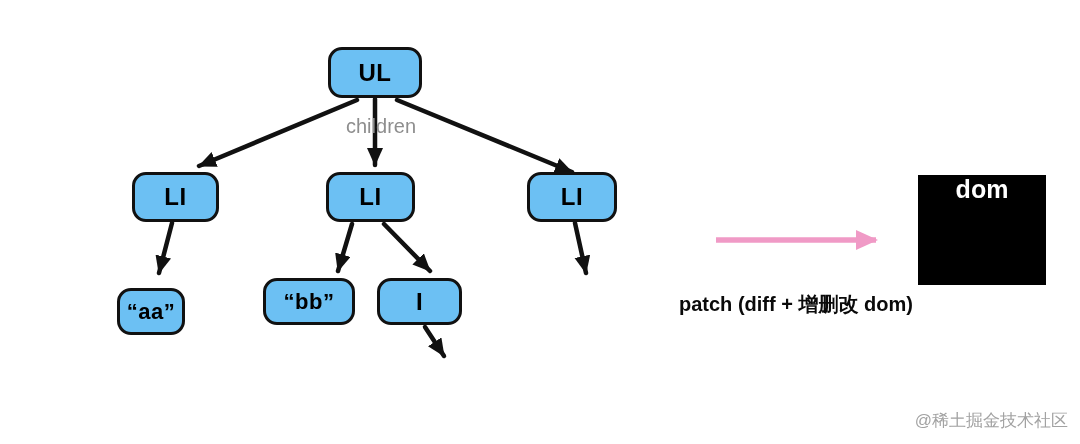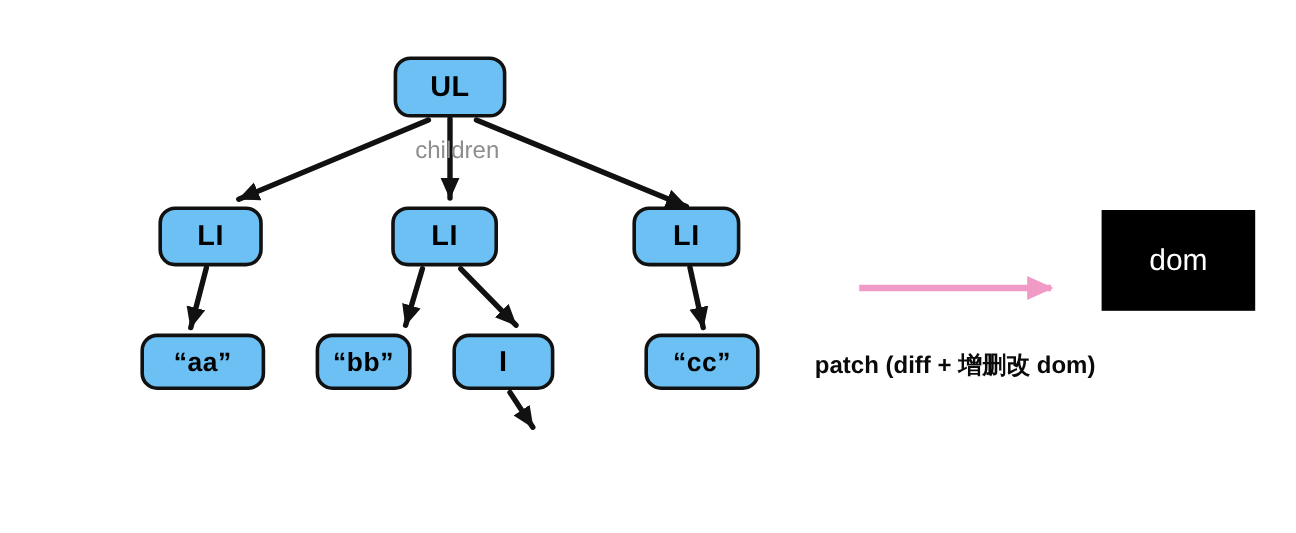--- a/index.html
+++ b/index.html
@@ -25,47 +25,47 @@
     display:flex;align-items:center;justify-content:center;
     font-weight:bold;font-size:24px;color:#000000;
     letter-spacing:0.5px;
   }
   .node.small{font-size:22px;}
 
   #node-ul {left:328px;top:47px; width:94px;height:51px;}
   #node-li1{left:132px;top:172px;width:87px;height:50px;}
   #node-li2{left:326px;top:172px;width:89px;height:50px;}
   #node-li3{left:527px;top:172px;width:90px;height:50px;}
-  #node-aa {left:117px;top:278px;width:104px;height:47px;}
-  #node-bb {left:263px;top:278px;width:80px;height:47px;}
+  #node-aa {left:117px;top:288px;width:68px;height:47px;}
+  #node-bb {left:263px;top:278px;width:92px;height:47px;}
   #node-i  {left:377px;top:278px;width:85px;height:47px;}
   #node-cc {left:537px;top:278px;width:96px;height:47px;}
   #node-xxx{left:400px;top:362px;width:96px;height:48px;}
 
   #children-label{
     position:absolute;left:346px;top:115px;
     font-size:20px;color:var(--edge-label-text, #8e8e8e);
     font-weight:normal;
   }
   #render-label{
     position:absolute;left:697px;top:184px;
     font-size:20px;font-weight:bold;color:#0a0a0a;
     white-space:nowrap;
   }
   #patch-label{
     position:absolute;left:679px;top:291px;
     font-size:20px;font-weight:bold;color:#0a0a0a;
     white-space:nowrap;
   }
   #dom-box{
-    position:absolute;left:918px;top:175px;width:128px;height:84px;
+    position:absolute;left:918px;top:175px;width:128px;height:110px;
     background:var(--dom-box-bg, #000000);
     color:var(--dom-box-text, #ffffff);
-    display:flex;align-items:center;justify-content:center;
-    font-size:25px;font-weight:normal;
+    display:flex;justify-content:center;
+    font-size:25px;font-weight:bold;
   }
   #watermark{
     position:absolute;right:12px;top:409px;
     font-size:17px;color:var(--watermark-text, #a2a2a2);
     white-space:nowrap;
   }
 </style>
 </head>
 <body>
 
@@ -93,25 +93,25 @@
     <line class="render-edge" x1="716" y1="240" x2="876" y2="240" marker-end="url(#arrow-pink)"></line>
   </svg>
 
   <div class="node" id="node-ul">UL</div>
   <div class="node" id="node-li1">LI</div>
   <div class="node" id="node-li2">LI</div>
   <div class="node" id="node-li3">LI</div>
   <div class="node small" id="node-aa">“aa”</div>
   <div class="node small" id="node-bb">“bb”</div>
   <div class="node" id="node-i">I</div>
-  <div class="node small" id="node-cc">“cc”</div>
 
   <div id="children-label">children</div>
 
 
   <div id="patch-label">patch (diff + 增删改 dom)</div>
 
   <div id="dom-box">
     <span>dom</span>
   </div>
 
+  <div id="watermark">@稀土掘金技术社区</div>
 
 </div>
 
 </body></html>

